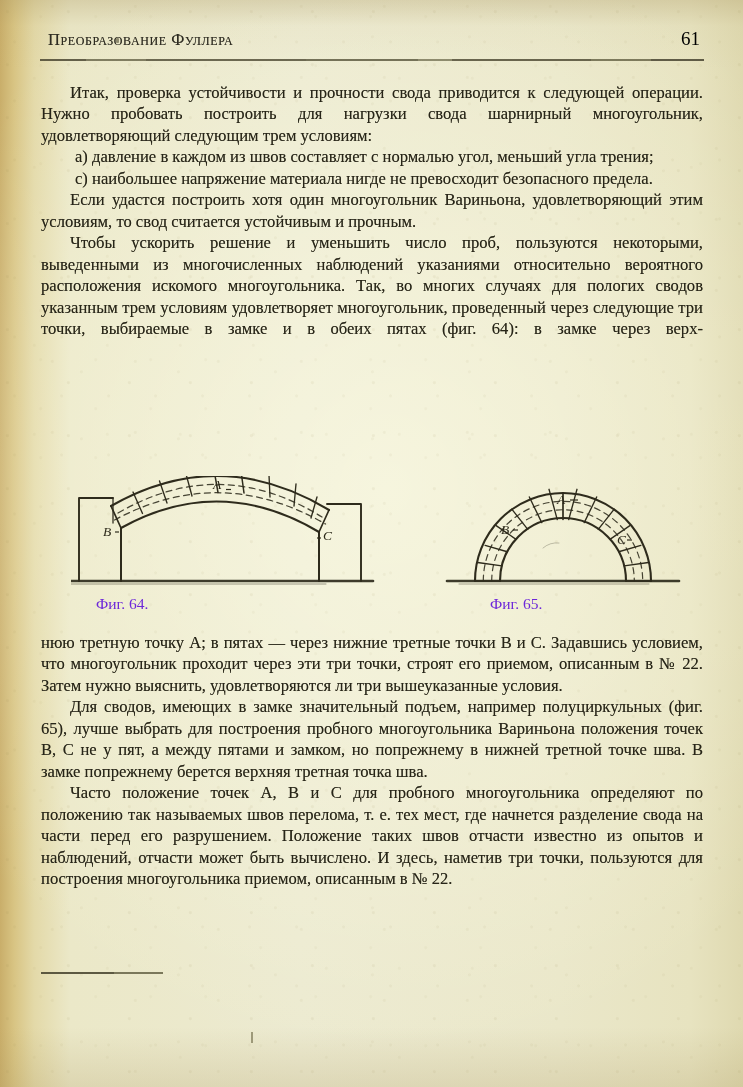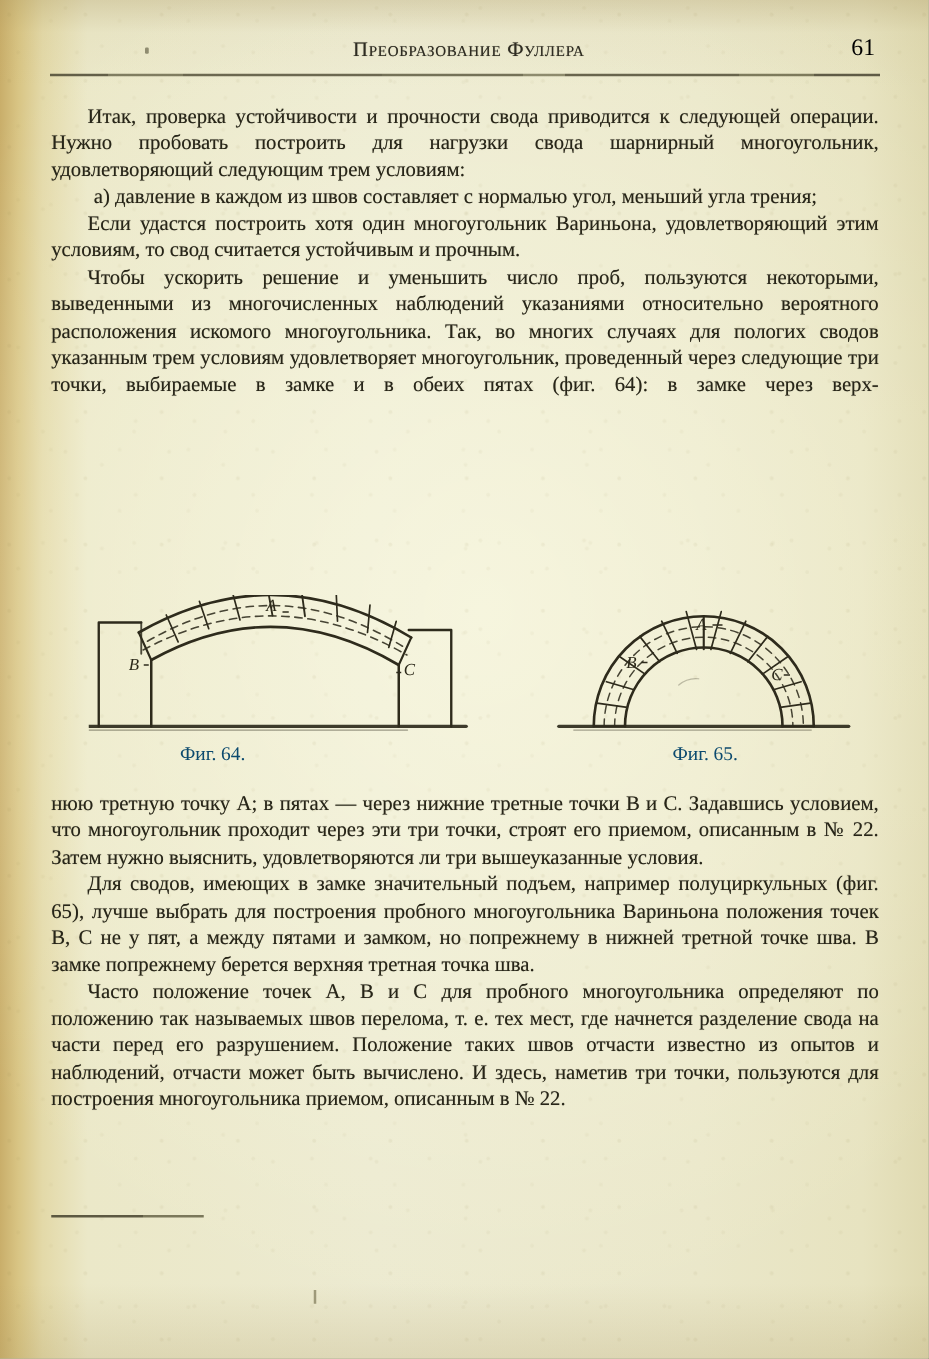--- a/index.html
+++ b/index.html
@@ -59,21 +59,20 @@
     position: absolute;
     left: 42px;
     top: 30px;
     width: 660px;
     height: 30px;
   }
   .runhead-title {
     position: absolute;
     left: 6px; right: 0;
     top: 0;
-    text-align: center;
     font-variant: small-caps;
     font-size: 16.5px;
     letter-spacing: .6px;
     color: #2e2c22;
     text-shadow: 0 0 .6px rgba(40,38,25,.55);
   }
   .runhead-pageno {
     position: absolute;
     right: 2px;
     top: -2px;
@@ -132,23 +131,22 @@
     width: 662px;
     height: 148px;
   }
   .fig { position: absolute; }
   #fig64 { left: 30px;  top: 0px; width: 325px; height: 120px; }
   #fig65 { left: 398px; top: 0px; width: 265px; height: 120px; }
   .fig svg { display: block; }
   .fig-caption {
     position: absolute;
     font-size: 15.5px;
-    color: #0c4a6e;
+    color: #6d28d9;
     white-space: nowrap;
-    margin-left: 48px;
   }
   #cap64 { left: 96px;  top: 595px; }
   #cap65 { left: 490px; top: 595px; }
 
   
   .footnote-rule {
     position: absolute;
     left: 41px;
     top: 972px;
     width: 122px;
@@ -194,20 +192,21 @@
     <div class="runhead">
       <div class="runhead-title">Преобразование Фуллера</div>
       <div class="runhead-pageno">61</div>
       <div class="runhead-speck"></div>
       <div class="runhead-rule"></div>
     </div>
 
     <div class="body-block" id="para-top">
       <p class="ind">Итак, проверка устойчивости и прочности свода приводится к следующей операции. Нужно пробовать построить для нагрузки свода шарнирный многоугольник, удовлетворяющий следующим трем условиям:</p>
       <p class="ind2">a) давление в каждом из швов составляет с нормалью угол, меньший угла трения;</p>
+      <p class="ind2">c) наибольшее напряжение материала нигде не превосходит безопасного предела.</p>
       <p class="ind">Если удастся построить хотя один многоугольник Вариньона, удовлетворяющий этим условиям, то свод считается устойчивым и прочным.</p>
       <p class="ind last-line-full">Чтобы ускорить решение и уменьшить число проб, пользуются некоторыми, выведенными из многочисленных наблюдений указаниями относительно вероятного расположения искомого многоугольника. Так, во многих случаях для пологих сводов указанным трем условиям удовлетворяет многоугольник, проведенный через следующие три точки, выбираемые в замке и в обеих пятах (фиг. 64): в замке через верх-</p>
     </div>
 
     <div class="figures">
 
       <div class="fig" id="fig64">
         <svg width="325" height="120" viewBox="0 0 325 120">
           <defs>
             <clipPath id="clip64">

